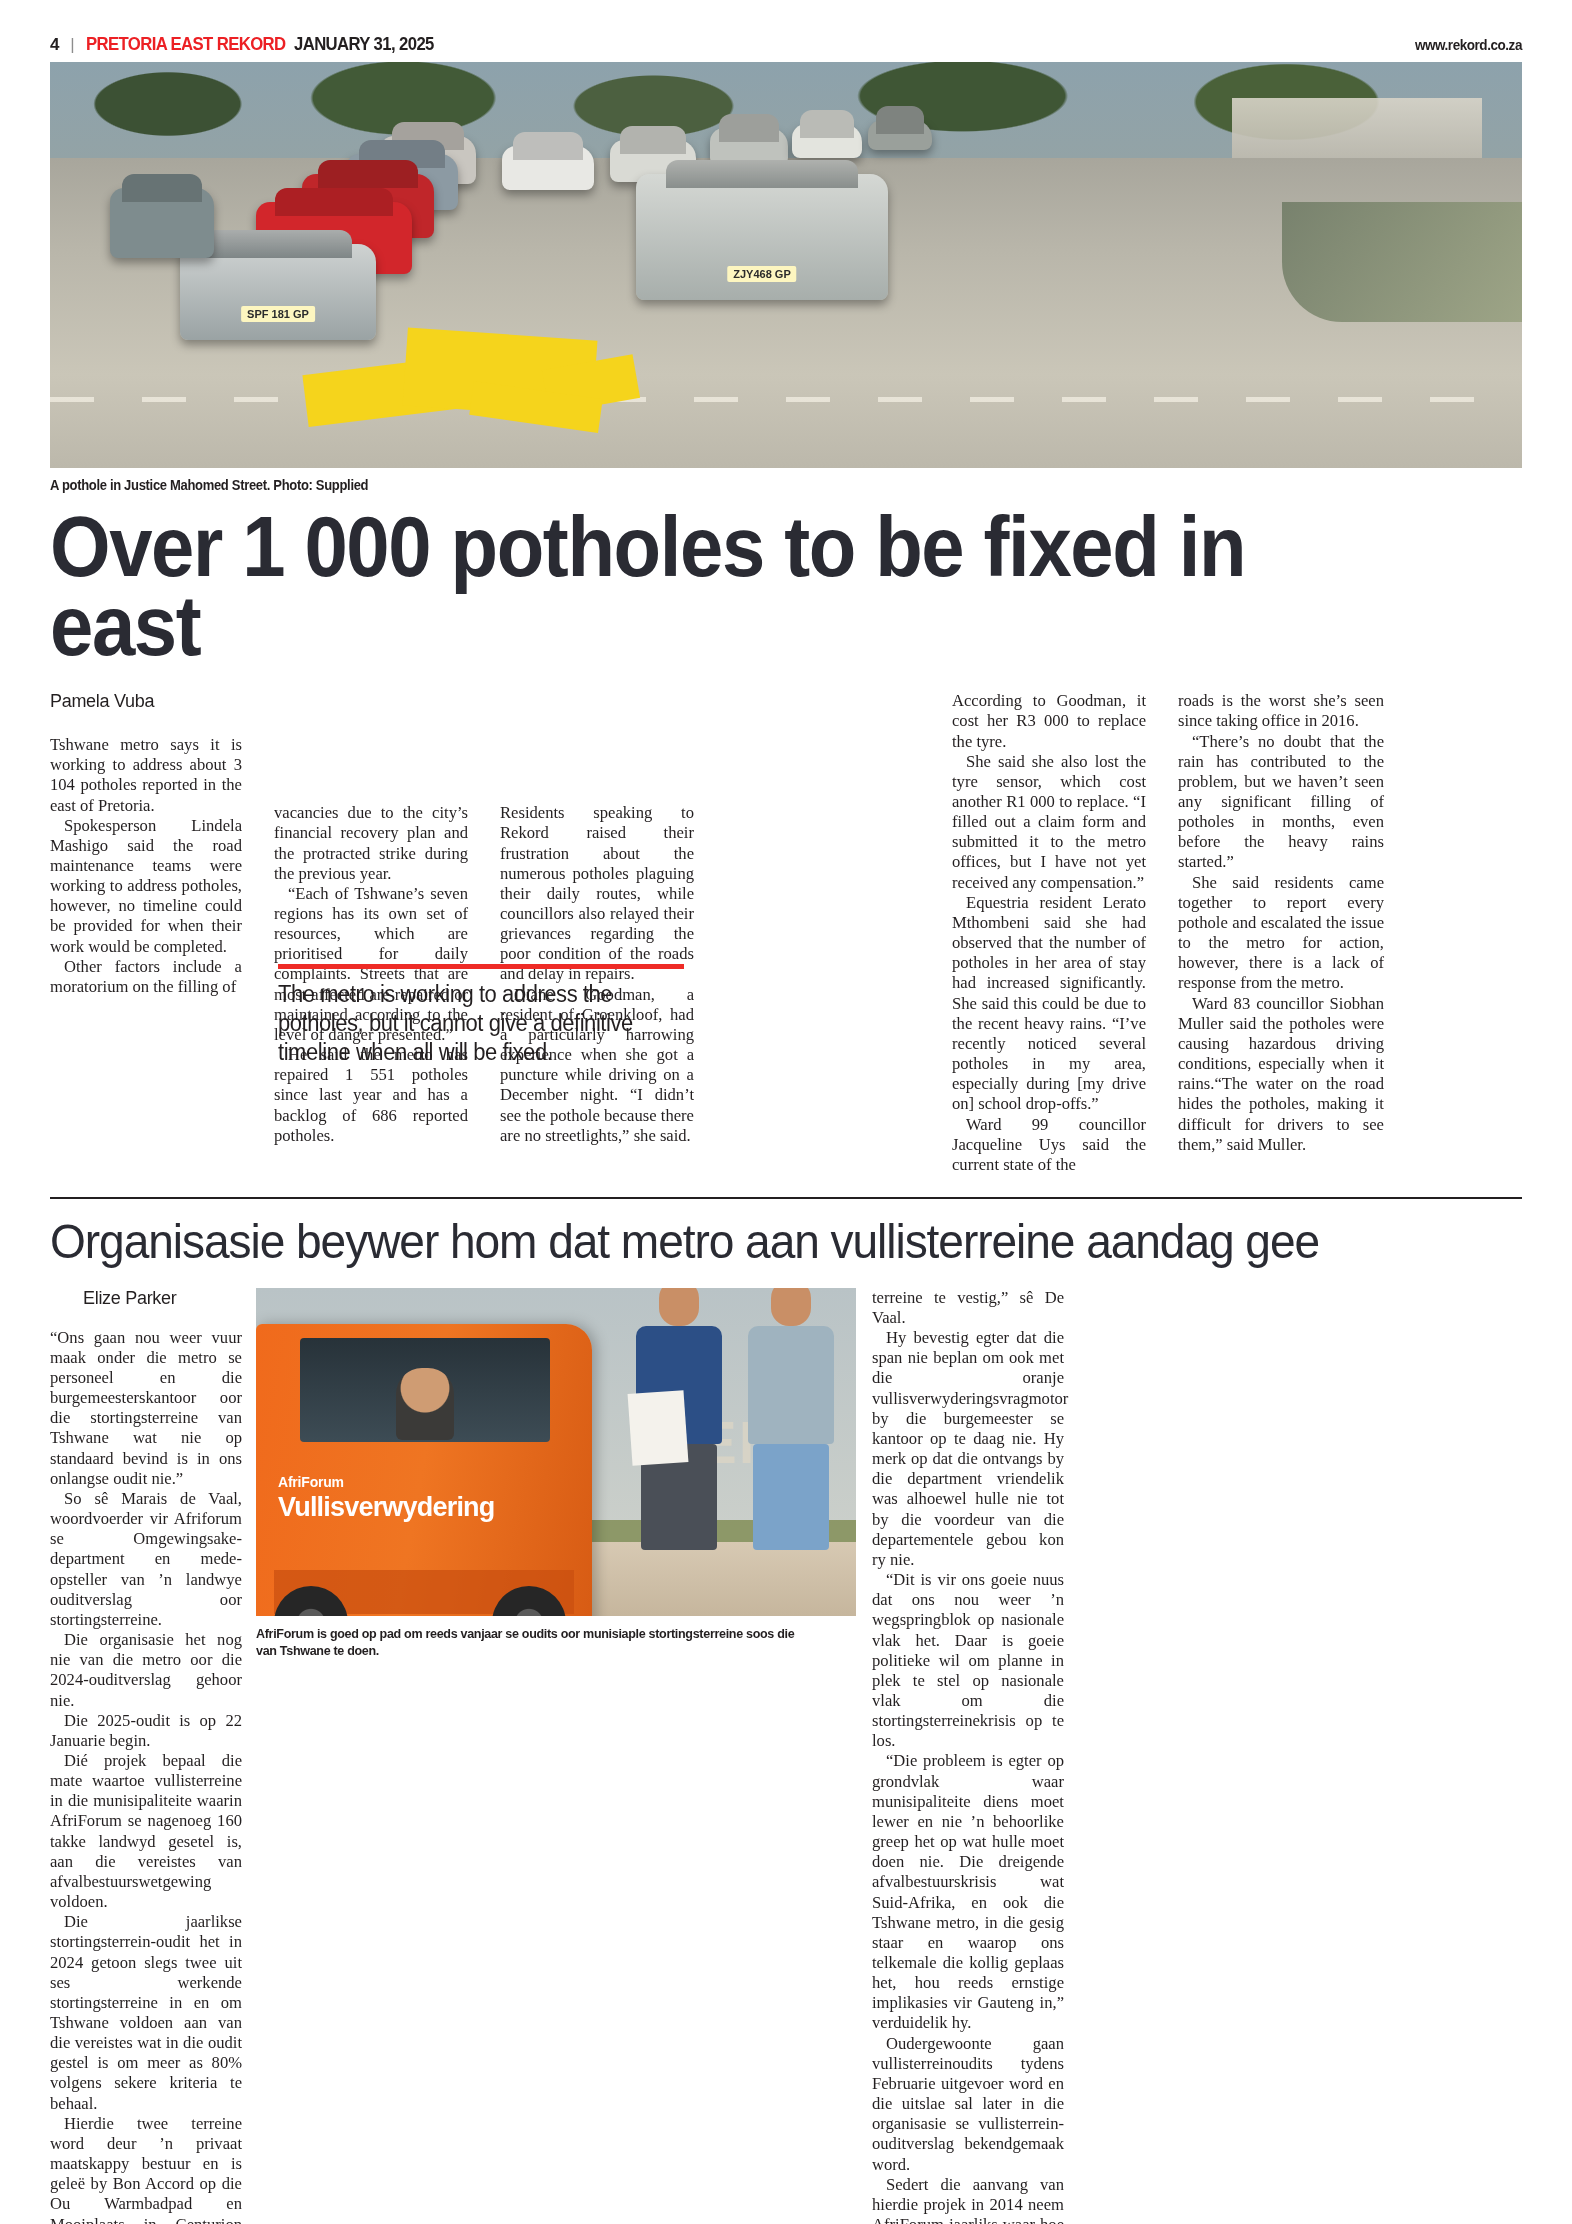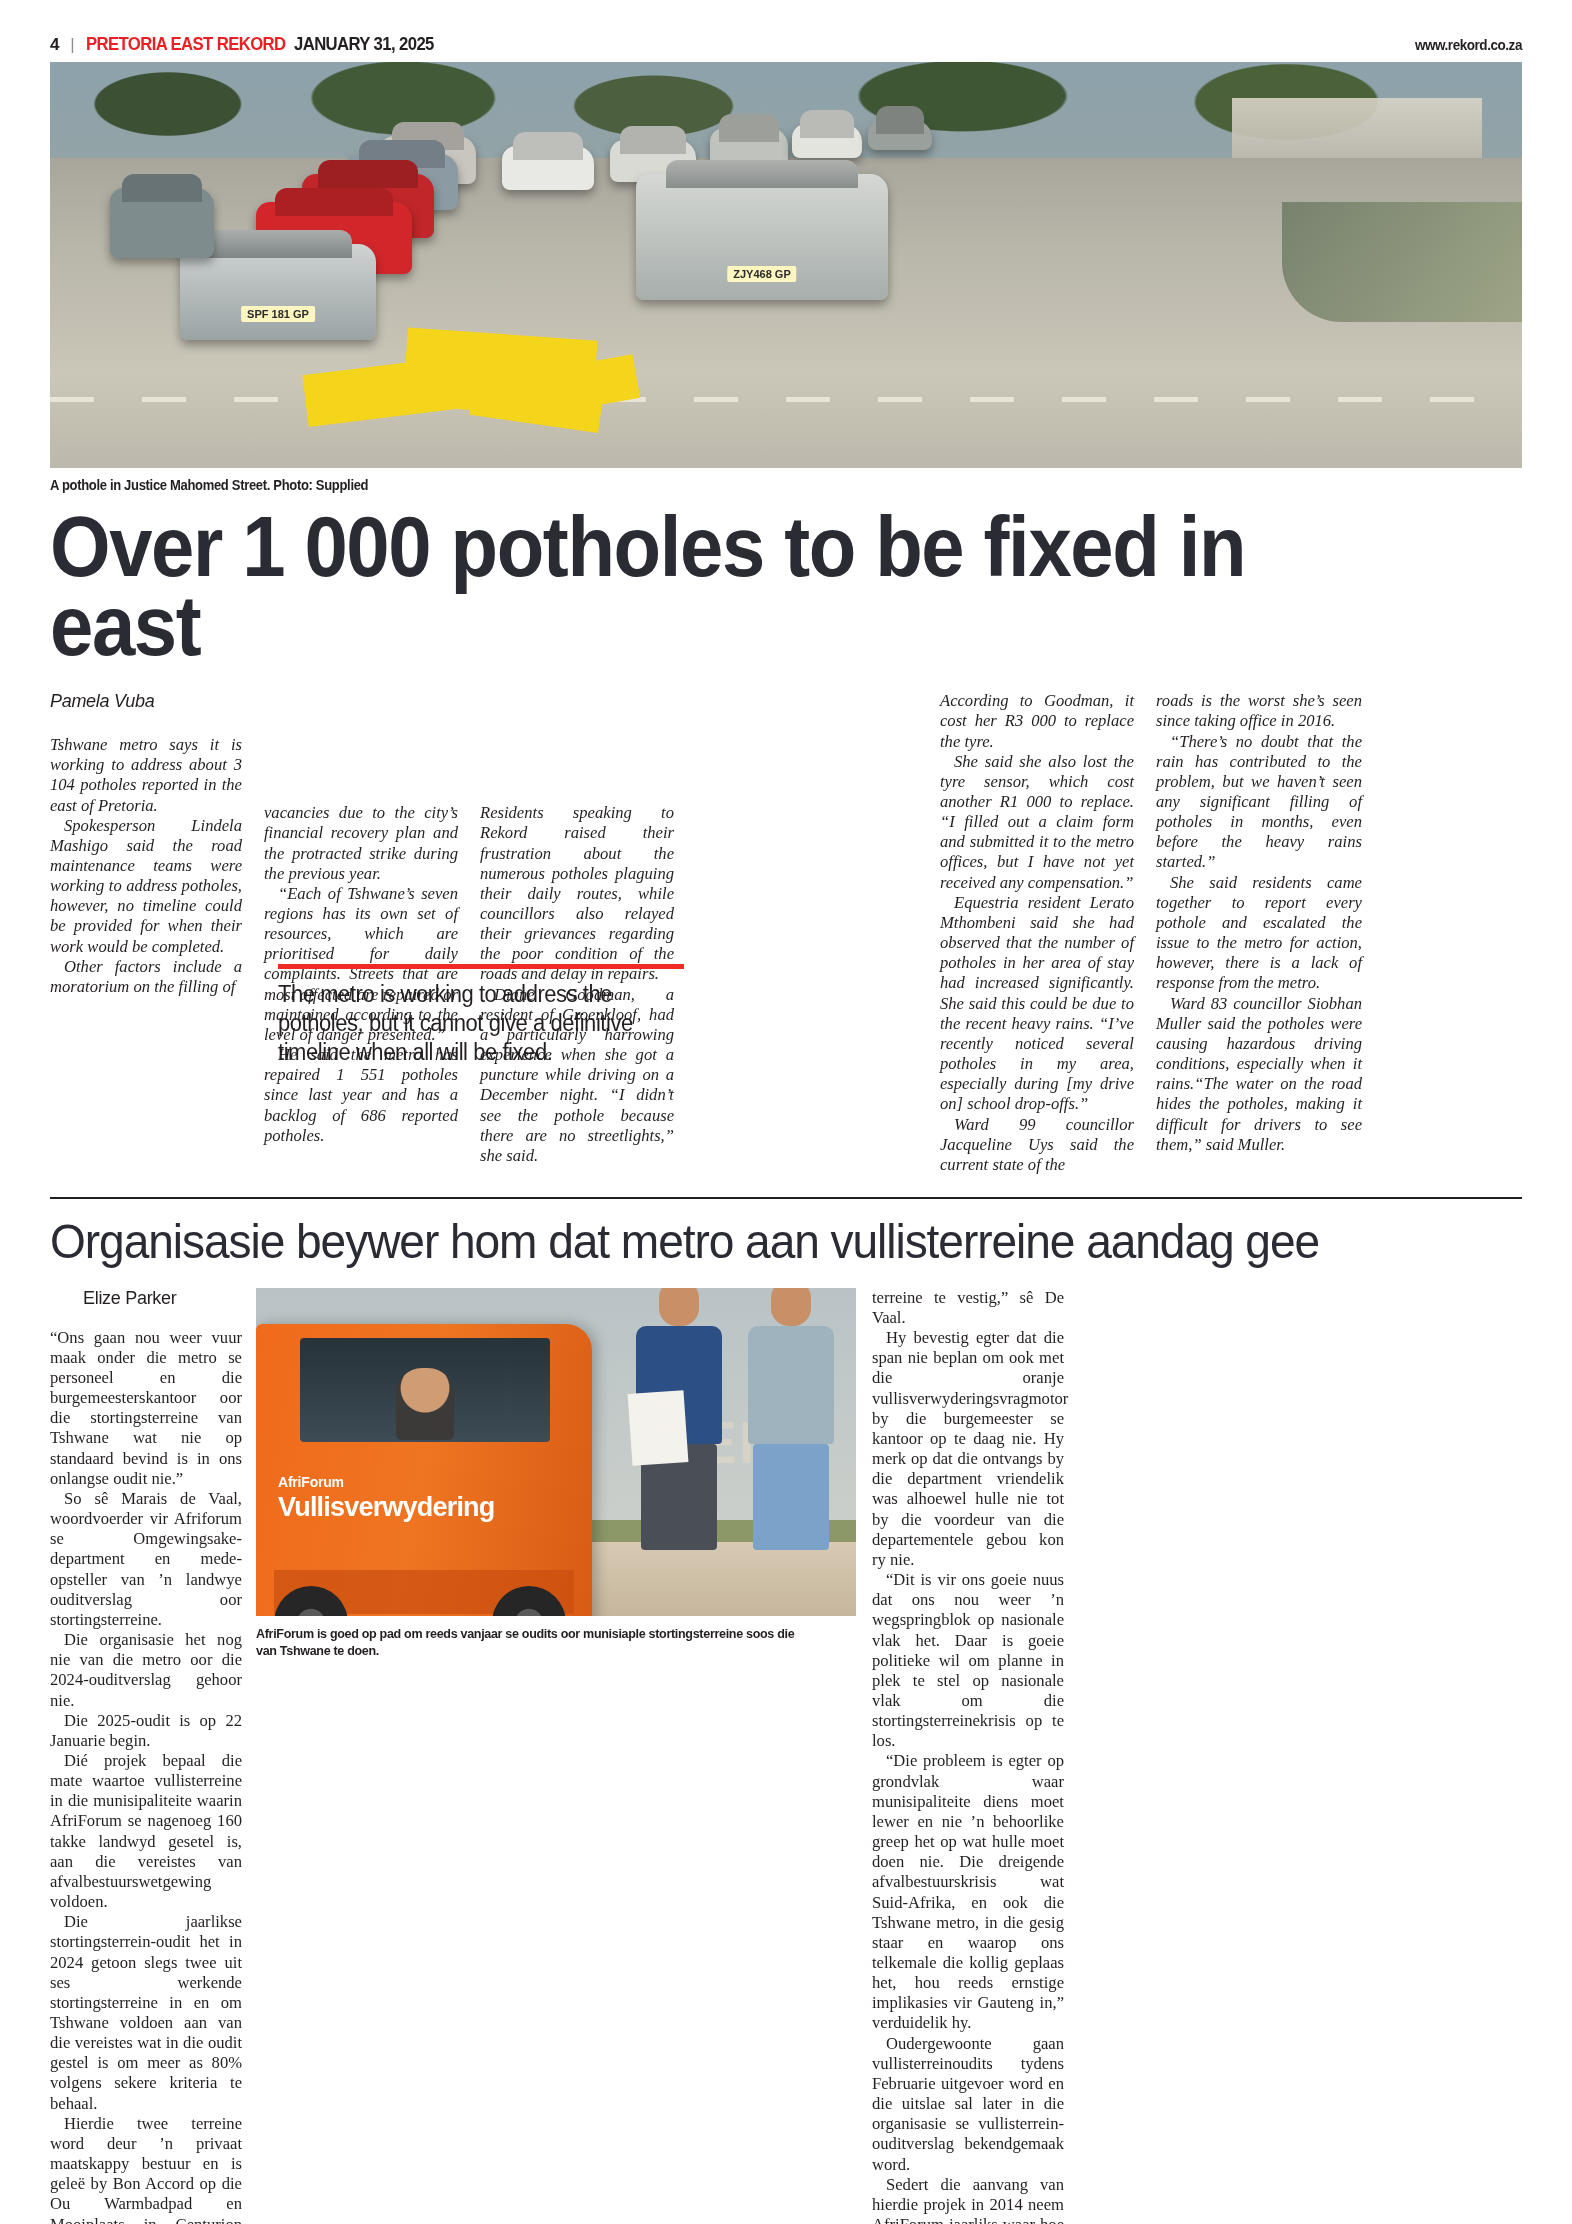--- a/index.html
+++ b/index.html
@@ -76,29 +76,29 @@
     color:#231f20; letter-spacing:-.35px; transform: scaleX(.93); transform-origin:left center;
   }
   .headline1 {
     margin: 14px 0 0 0; width: 1472px;
     font-family: "Liberation Sans", sans-serif;
     font-weight: 800; font-size: 86px; line-height: .92;
     letter-spacing: -1.5px; color:#2a2b33;
     transform: scaleX(.905); transform-origin: left center;
   }
 
-  .art1-body { display:flex; width:1472px; margin-top:26px; gap:8px;font-style:italic; }
+  .art1-body { display:flex; width:1472px; margin-top:26px; gap:18px; }
   .col { font-size: 16.6px; line-height: 1.215; text-align: justify; }
   .col p { margin:0; text-indent: 14px; }
   .col p.first { text-indent: 0; }
   .a1c { width: 206px; padding-right: 14px; }
   .a1c2 { width: 208px; padding-right: 14px; }
   .a1c3 { width: 208px; padding-right: 14px; }
   .a1c4 { width: 208px; padding-right: 14px; }
-  .a1c5 { width: 208px; padding-right: 14px; margin-left: 28px; }
+  .a1c5 { width: 208px; padding-right: 14px; }
   .a1c6 { width: 206px; padding-right: 0; }
   .byline {
     font-family: "Liberation Sans", sans-serif; font-weight:400; font-size:18px;
     color:#231f20; letter-spacing:-.3px; margin-bottom: 22px;
   }
   .pullrule { height: 5px; background:#ee2b26; width: 406px; margin-bottom: 11px; }
   .pullquote {
     font-family: "Liberation Sans", sans-serif; font-weight:400; font-size:23px;
     line-height: 1.27; color:#231f20; letter-spacing:-.45px;
     transform: scaleX(.955); transform-origin:left center;

